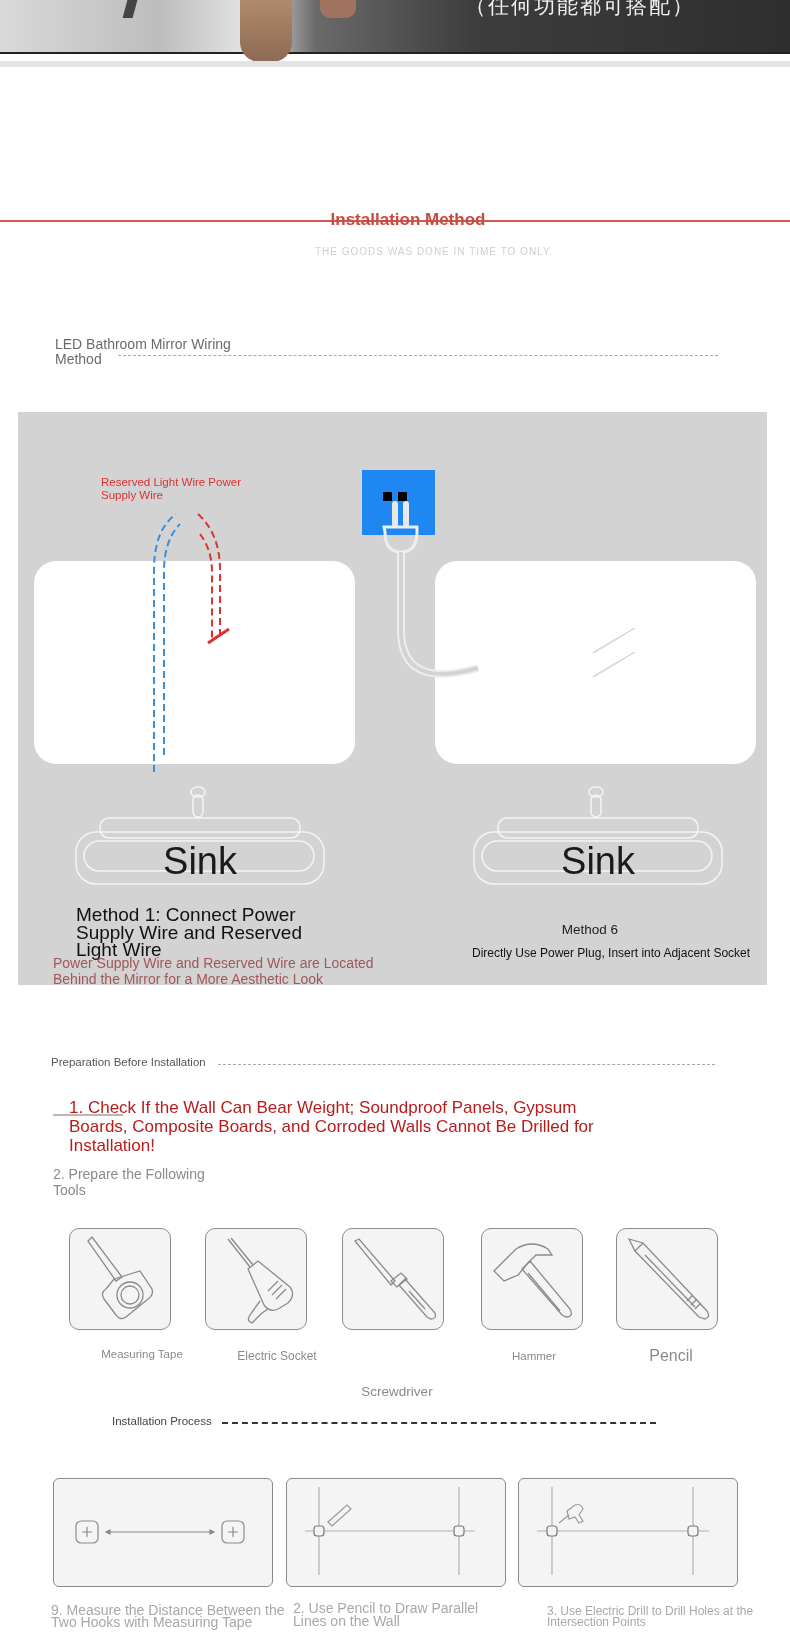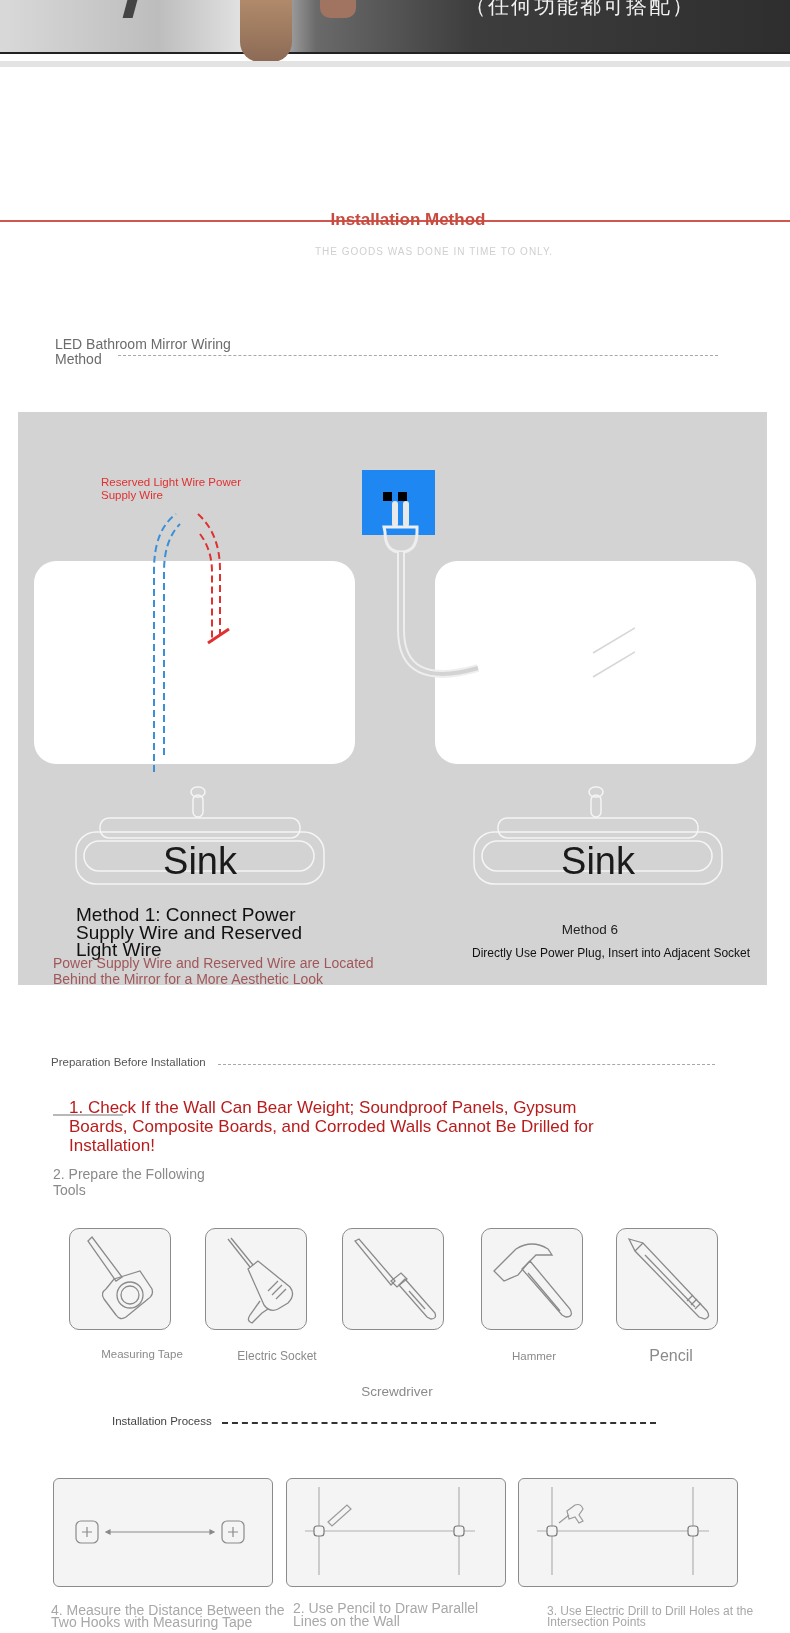--- a/index.html
+++ b/index.html
@@ -221,15 +221,15 @@
       <rect x="28" y="47" width="10" height="10" rx="3"></rect>
       <rect x="169" y="47" width="10" height="10" rx="3"></rect>
     </g>
     <g fill="none" stroke="#9a9a9a" stroke-width="1.2">
       <path d="M40 44 L50 36"></path>
       <path d="M48 32 L56 26 Q62 24 64 30 L60 36 L64 42 L60 44 L56 38 L50 40 Z"></path>
     </g>
   </svg>
 </div>
 
-<div class="abs proc-label" style="left:51px; top:1604px; width:240px;">4. Measure the Distance Between the Two Hooks with Measuring Tape</div>
+<div class="abs proc-label" style="left:51px; top:1604px; width:240px;">9. Measure the Distance Between the Two Hooks with Measuring Tape</div>
 <div class="abs proc-label" style="left:293px; top:1602px; width:200px; line-height:13px;">2. Use Pencil to Draw Parallel Lines on the Wall</div>
 <div class="abs proc-label" style="left:547px; top:1606px; width:210px; font-size:12px; line-height:11px;">3. Use Electric Drill to Drill Holes at the Intersection Points</div>
 
 </body></html>

